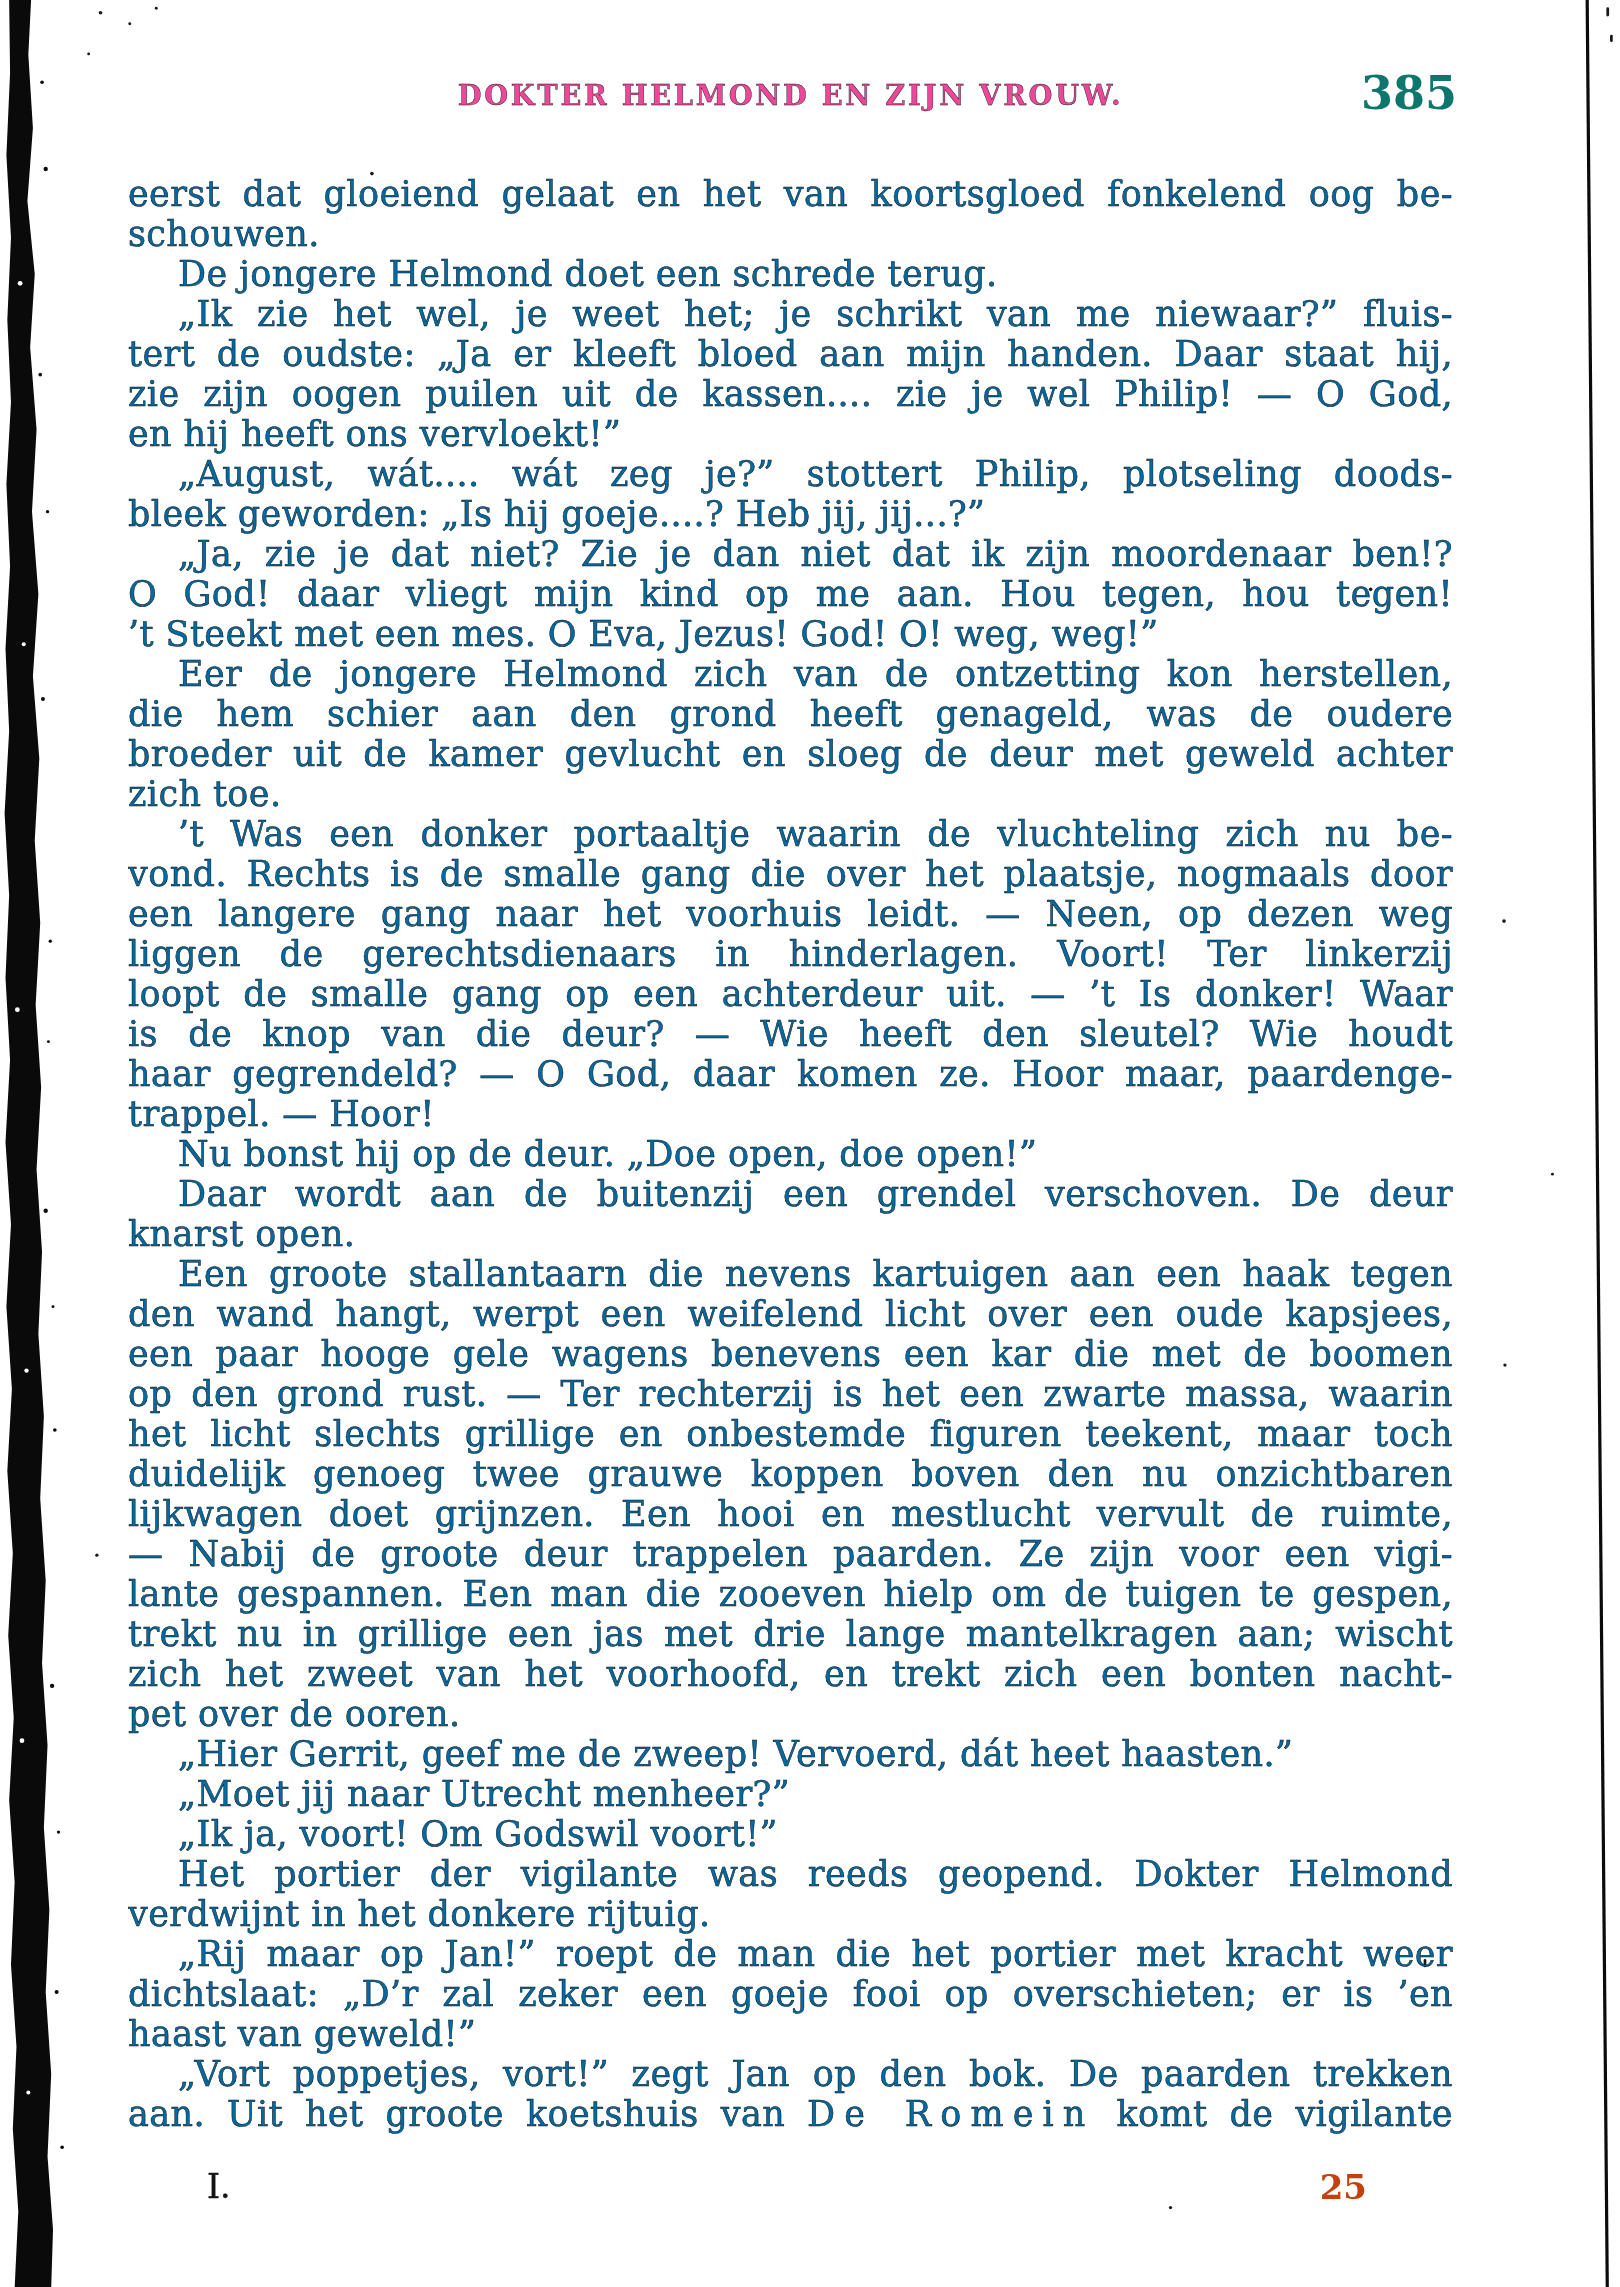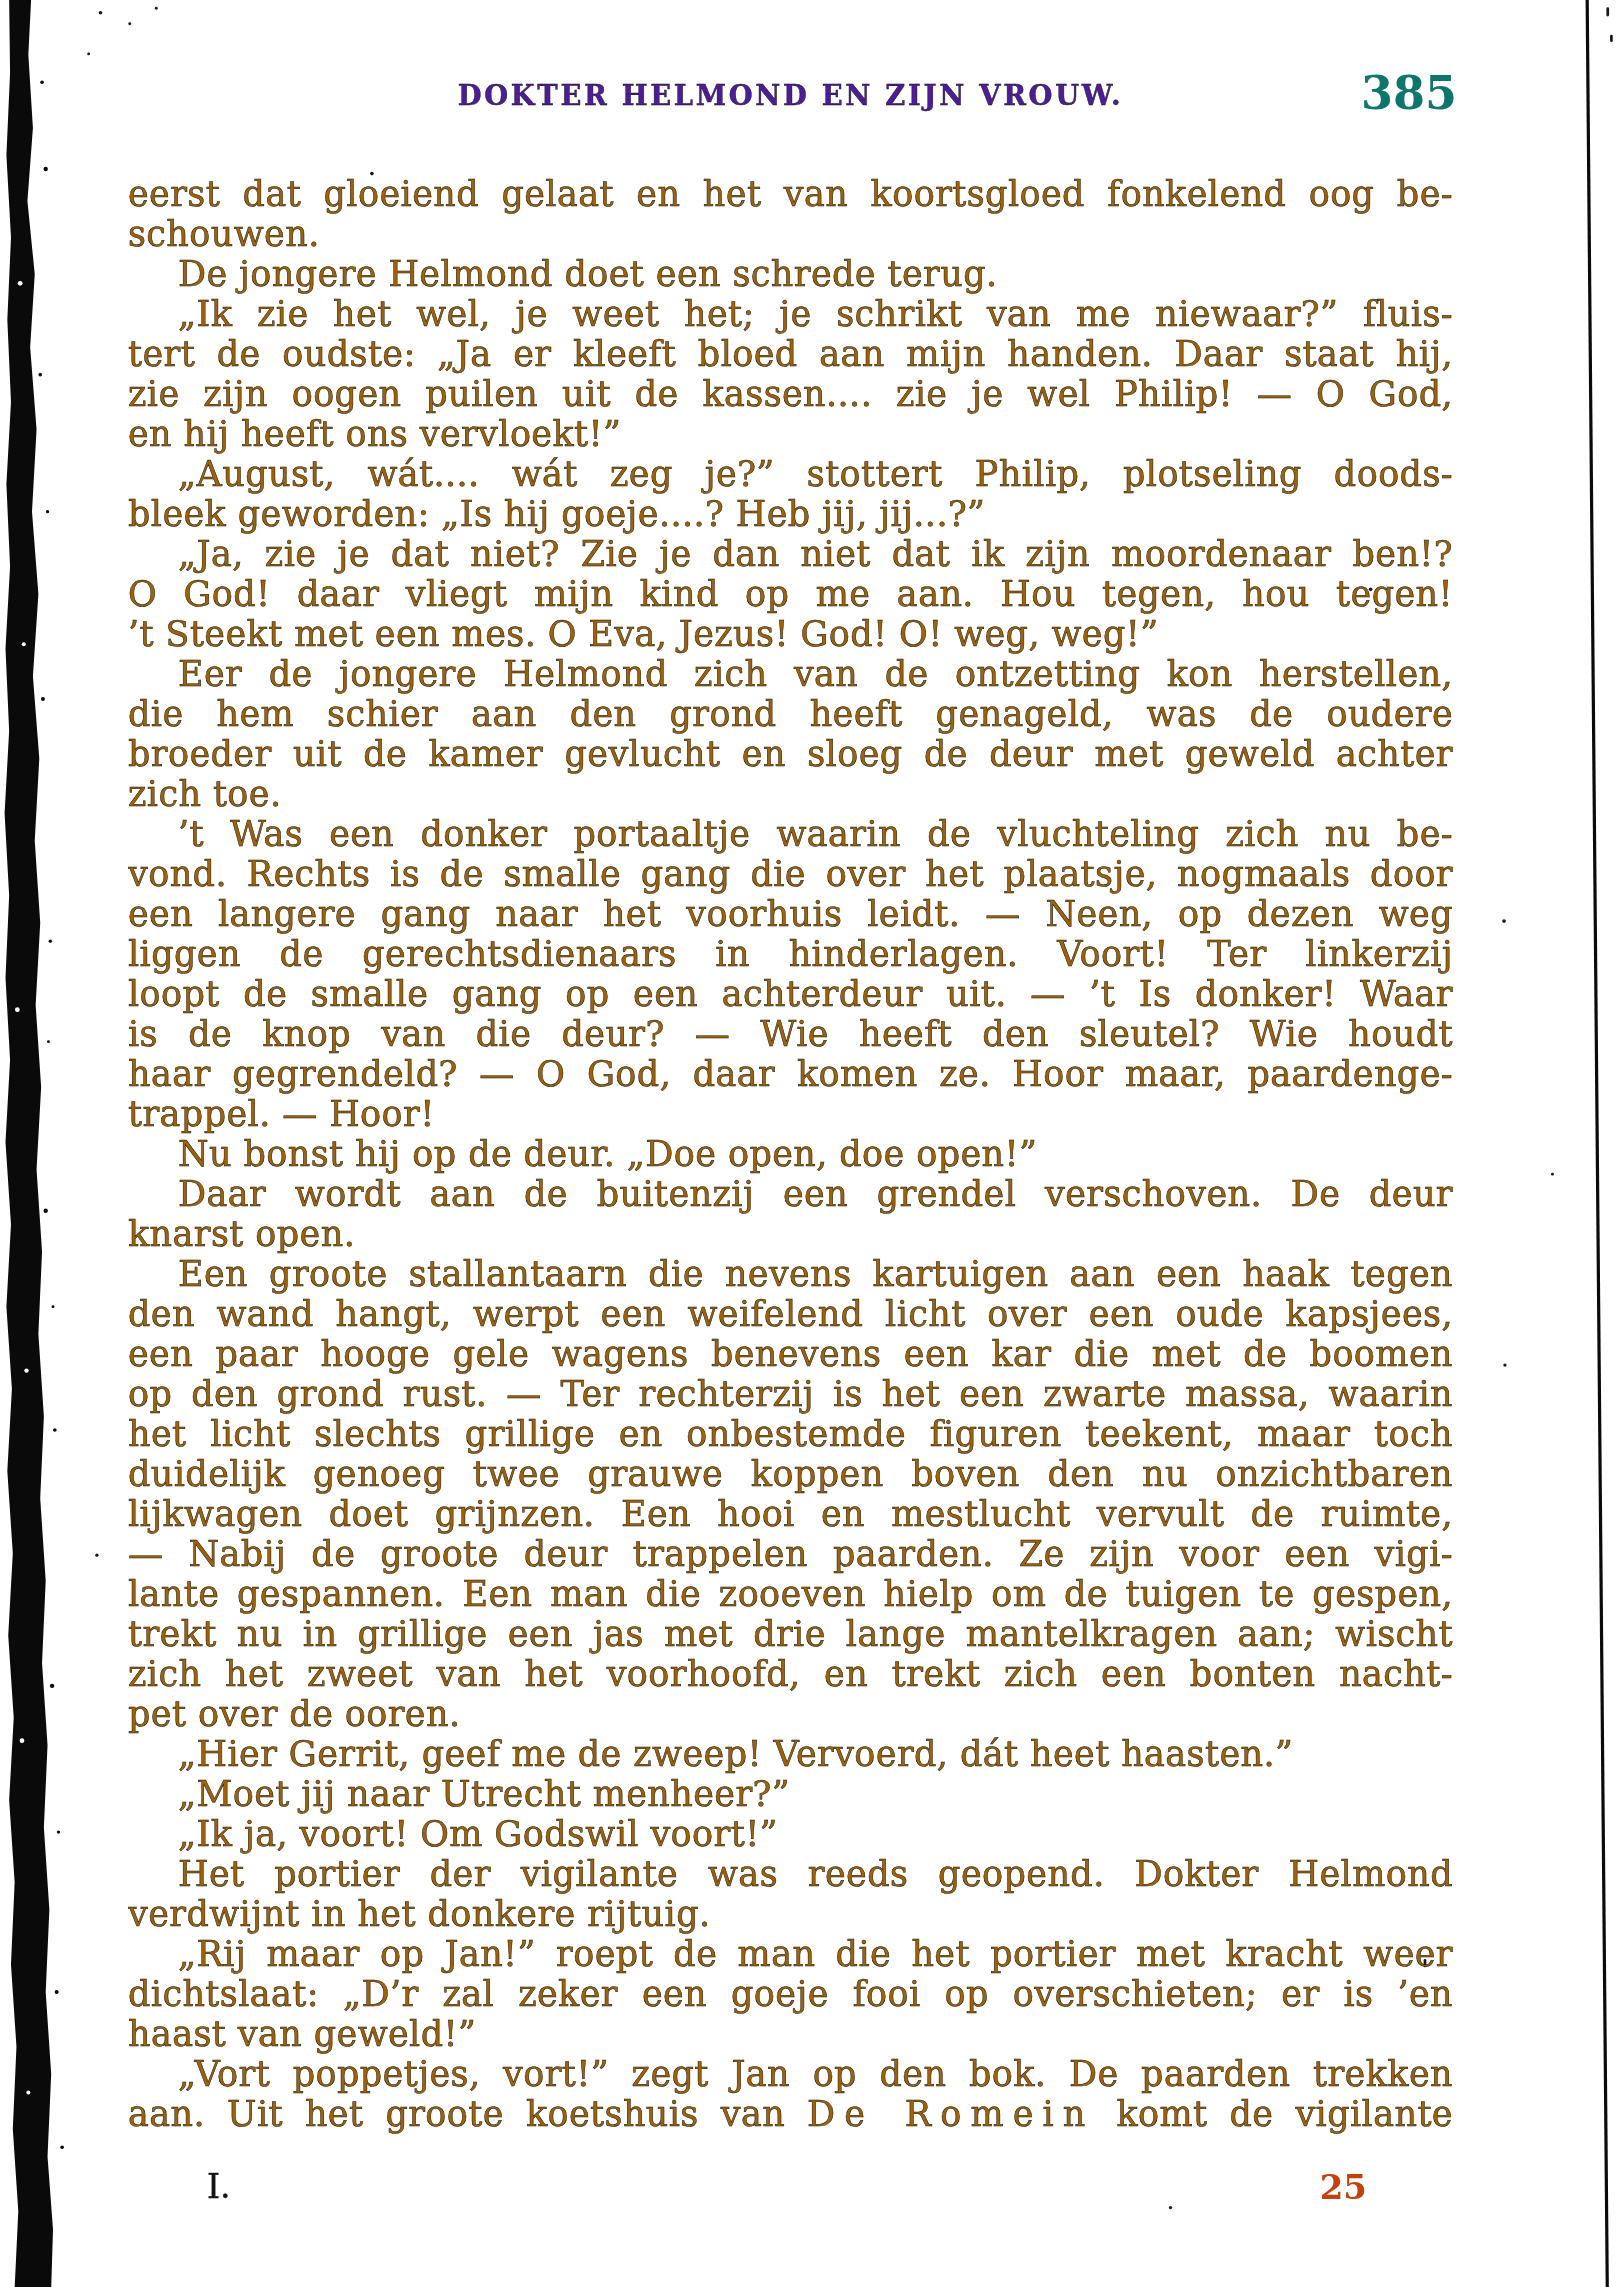--- a/index.html
+++ b/index.html
@@ -18,39 +18,39 @@
     width: 1621px; height: 2288px;
     pointer-events: none;
   }
   .running-head {
     position: absolute;
     left: 128px; top: 79px; width: 1325px;
     text-align: center;
     font-size: 27.4px;
     font-weight: bold;
     letter-spacing: 2.7px;
-    color: #4c1d95;
+    color: #ec4899;
     -webkit-text-stroke: 0.4px #131313;
     white-space: nowrap;
   }
   .page-number {
     position: absolute;
     top: 66px; left: 1361px; width: 91px;
     text-align: right;
     font-size: 46px;
     font-weight: bold;
     color: #0f766e;
   }
   .body-text {
     position: absolute;
     left: 128px; top: 174px; width: 1325px;
     font-size: 35px;
     line-height: 40px;
     letter-spacing: 0.4px;
-    color: #a16207;
+    color: #0369a1;
     -webkit-text-stroke: 0.5px #141414;
   }
   .ln {
     height: 40px;
     overflow: hidden;
     text-align: justify;
     text-align-last: justify;
     white-space: normal;
   }
   .ln.end { text-align-last: left; }

